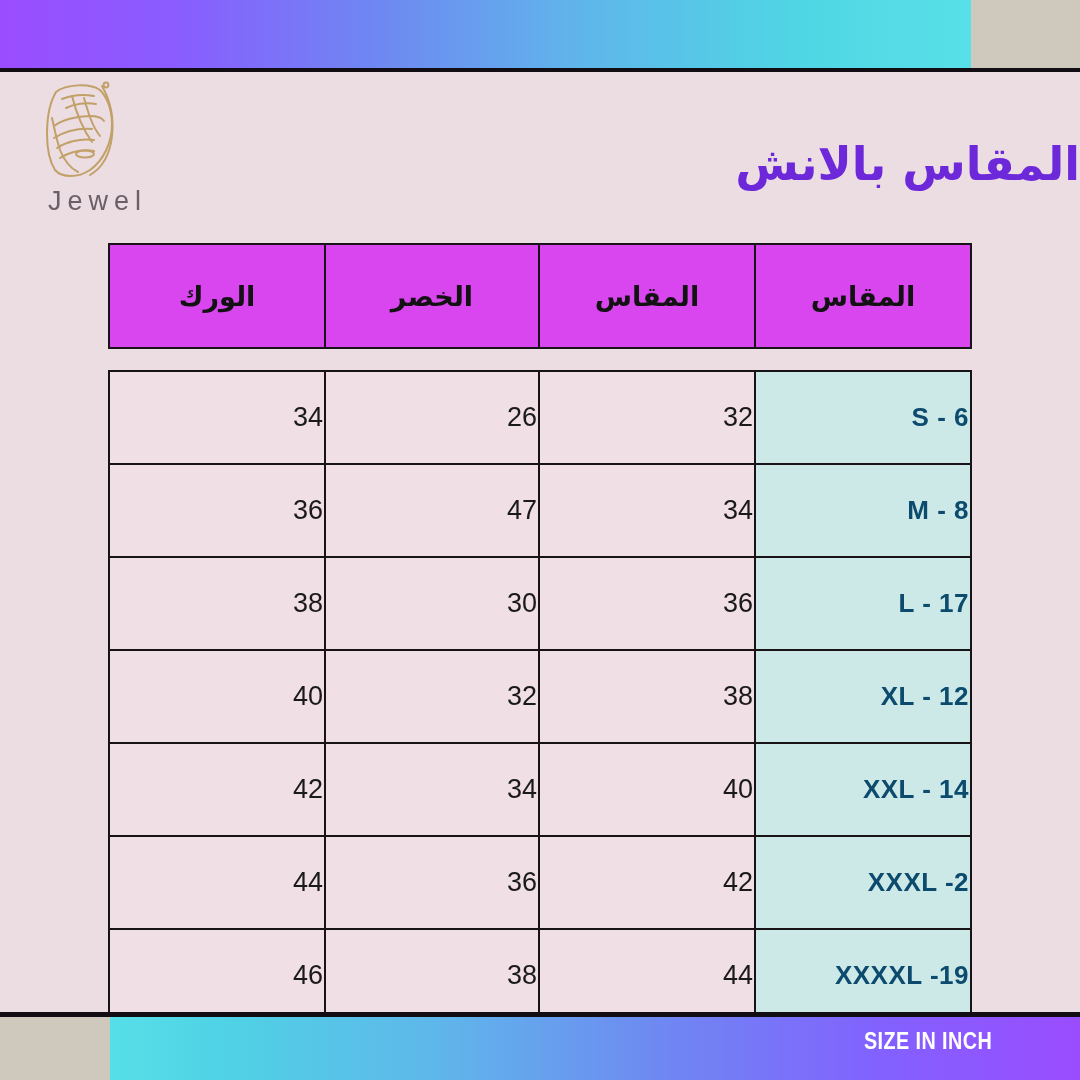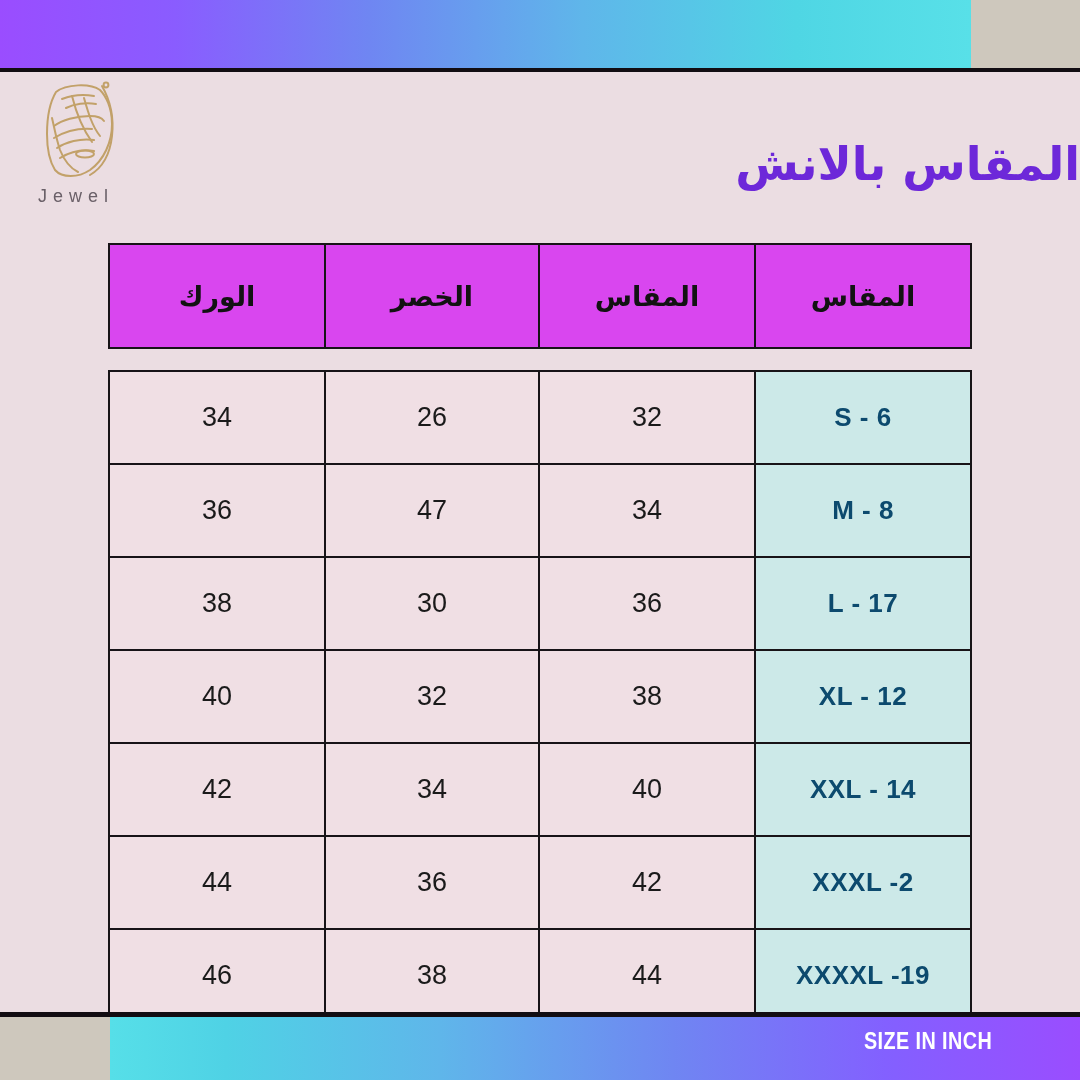--- a/index.html
+++ b/index.html
@@ -98,23 +98,23 @@
     top: 78px;
     width: 120px;
     height: 130px;
   }
   .logo-mark {
     width: 98px;
     height: 102px;
   }
   .logo-word {
     position: absolute;
-    left: 8px;
+    left: 18px;
     top: 108px;
-    font-size: 18px;
+    font-size: 27px;
     letter-spacing: 6px;
     color: #6a6068;
     font-family: "Liberation Sans", sans-serif;
     font-weight: 400;
   }
   
   .title {
     position: absolute;
     left: 0;
     top: 137px;
@@ -145,21 +145,20 @@
     text-align: center;
     vertical-align: middle;
     font-size: 27px;
     font-weight: bold;
     color: #121212;
     font-family: "DejaVu Sans", "Liberation Sans", sans-serif;
   }
   .body-table td {
     height: 89px;
     border: 2.5px solid #171317;
-    text-align: center;
     vertical-align: middle;
   }
   .body-table td.size-cell {
     background: #cce9e8;
     font-size: 26px;
     font-weight: bold;
     color: #0c4a6e;
     letter-spacing: 0.5px;
     font-family: "Liberation Sans", sans-serif;
   }

